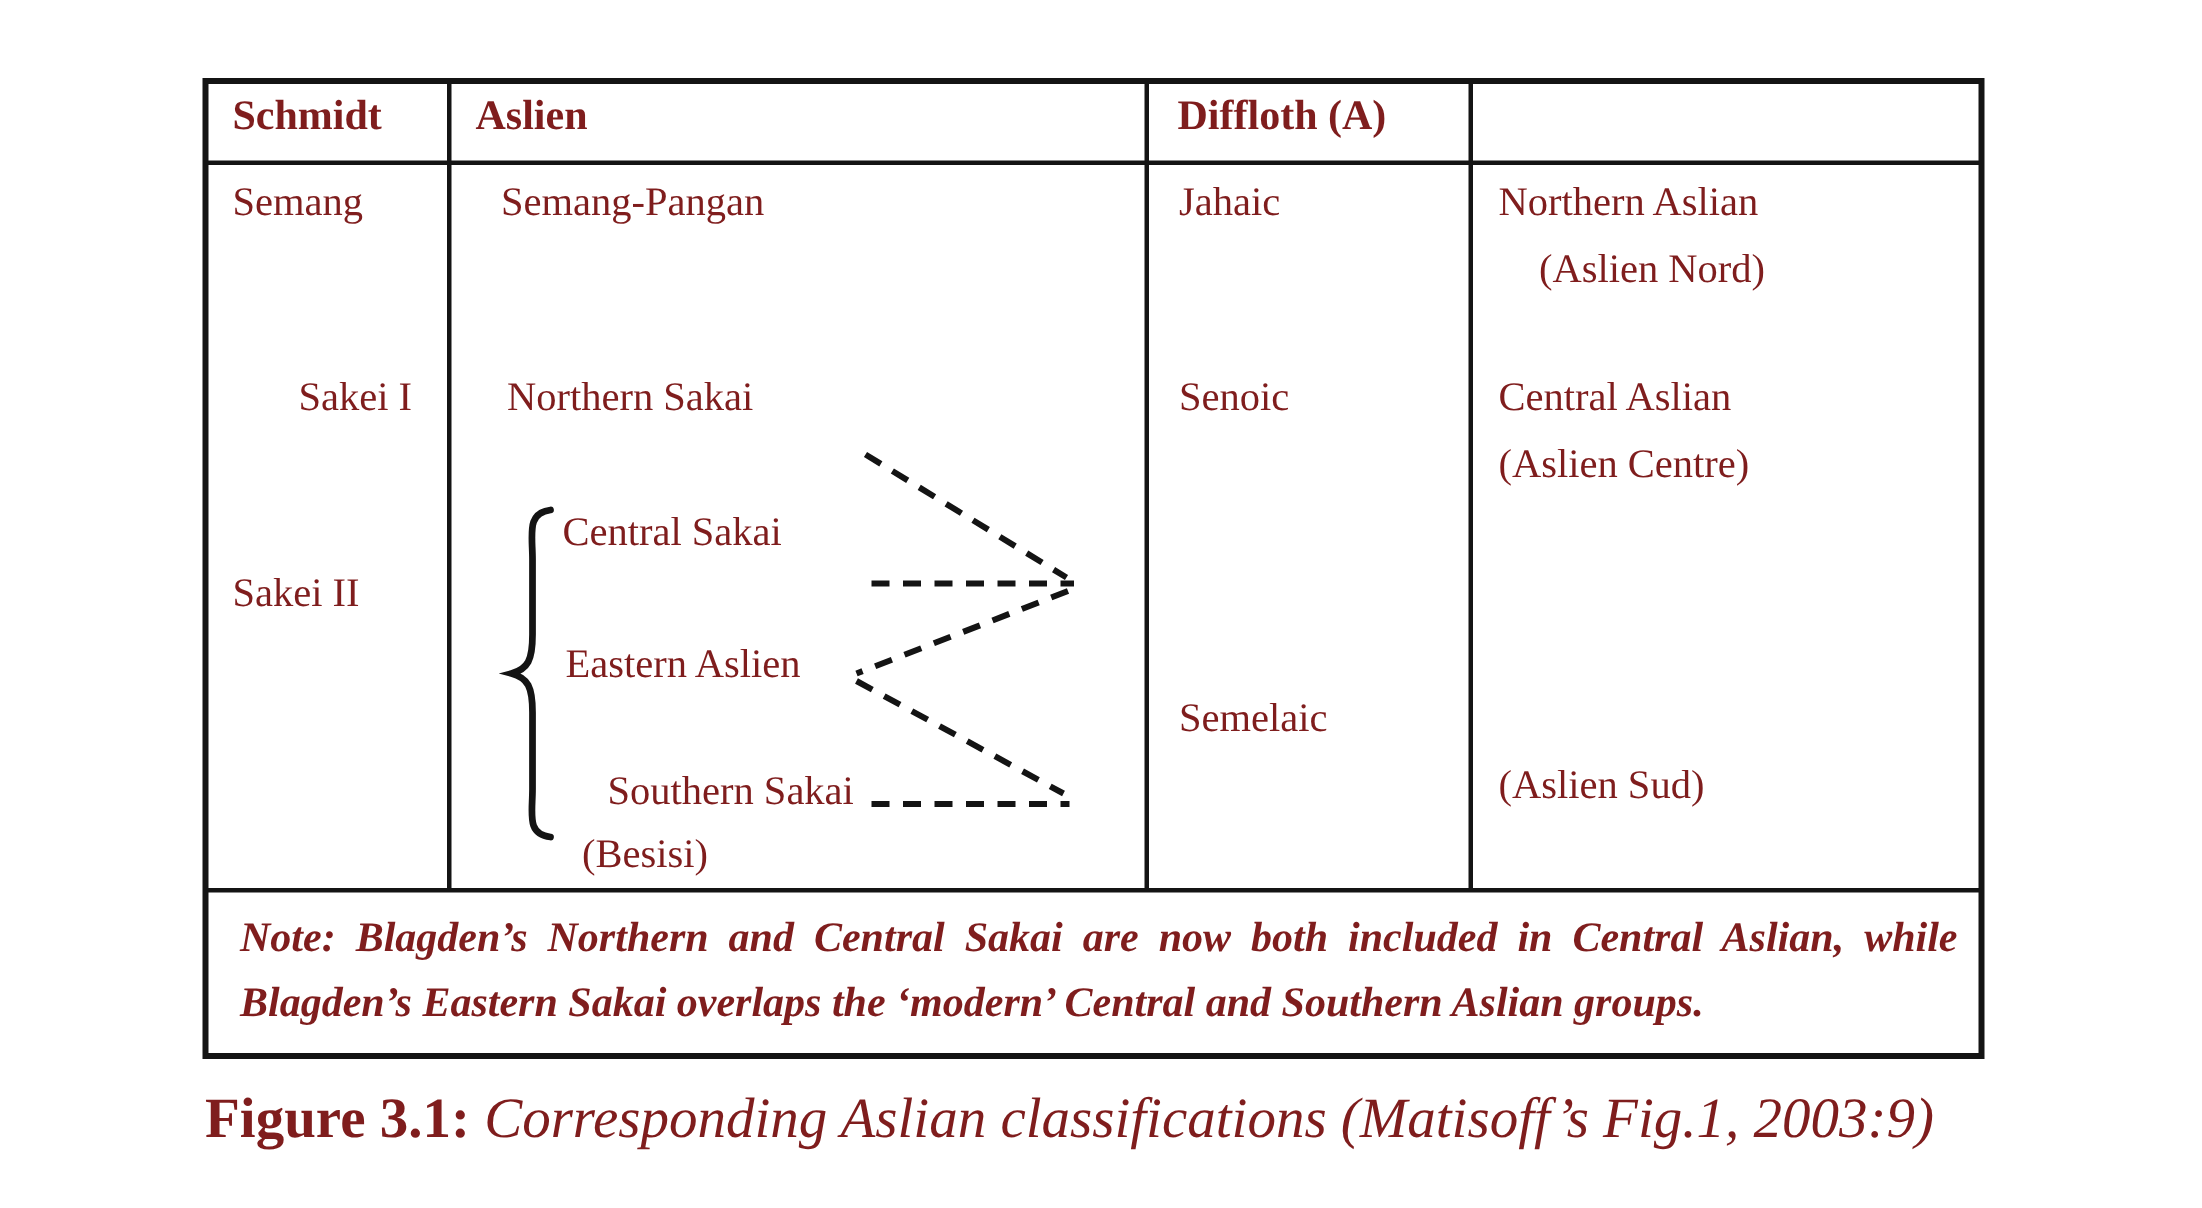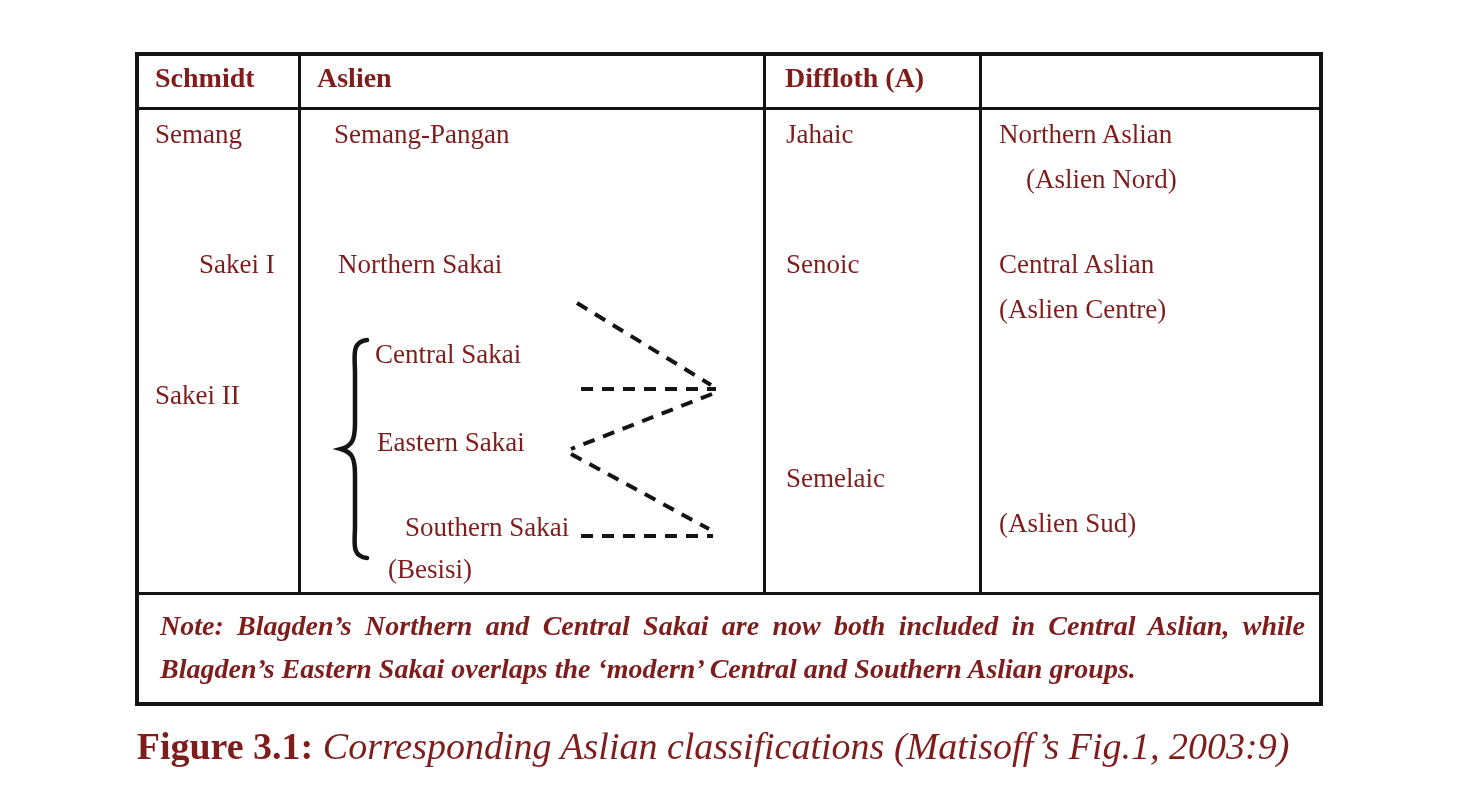--- a/index.html
+++ b/index.html
@@ -53,21 +53,21 @@
   <div class="abs hdr" style="left:317px;top:63px;">Aslien</div>
   <div class="abs hdr" style="left:785px;top:63px;">Diffloth (A)</div>
 
   <div class="abs cell" style="left:155px;top:120px;">Semang</div>
   <div class="abs cell" style="left:155px;top:250px;margin-left:44px;">Sakei I</div>
   <div class="abs cell" style="left:155px;top:381px;">Sakei II</div>
 
   <div class="abs cell" style="left:334px;top:120px;">Semang-Pangan</div>
   <div class="abs cell" style="left:338px;top:250px;">Northern Sakai</div>
   <div class="abs cell" style="left:375px;top:340px;">Central Sakai</div>
-  <div class="abs cell" style="left:377px;top:428px;">Eastern Sakai</div>
+  <div class="abs cell" style="left:377px;top:428px;">Eastern Aslien</div>
   <div class="abs cell" style="left:370px;top:513px;margin-left:35px;">Southern Sakai</div>
   <div class="abs cell" style="left:388px;top:555px;">(Besisi)</div>
 
   <div class="abs cell" style="left:786px;top:120px;">Jahaic</div>
   <div class="abs cell" style="left:786px;top:250px;">Senoic</div>
   <div class="abs cell" style="left:786px;top:464px;">Semelaic</div>
 
   <div class="abs cell" style="left:999px;top:120px;">Northern Aslian</div>
   <div class="abs cell" style="left:978px;top:165px;margin-left:48px;">(Aslien Nord)</div>
   <div class="abs cell" style="left:999px;top:250px;">Central Aslian</div>

